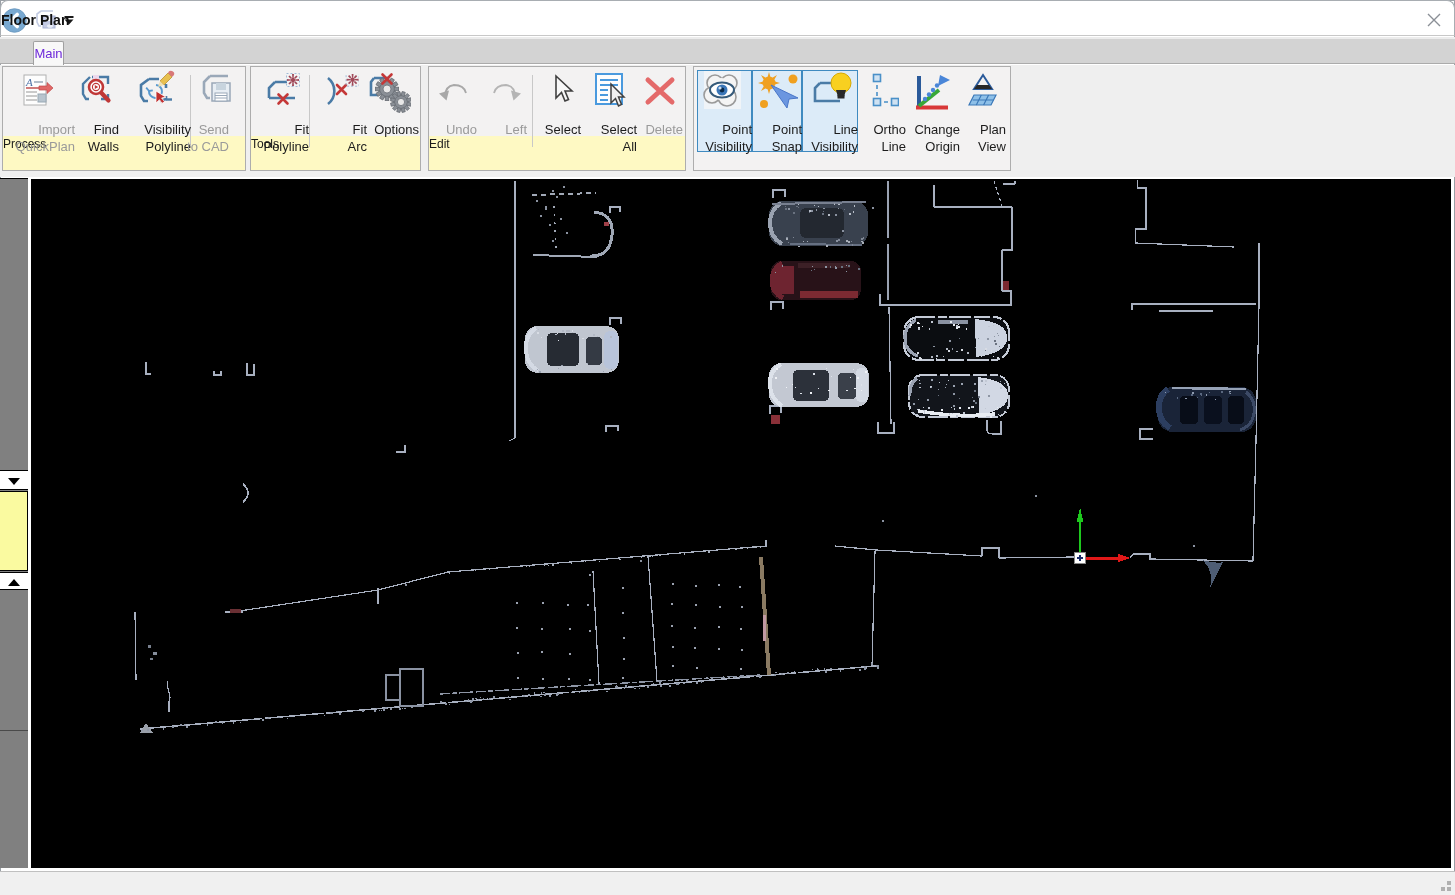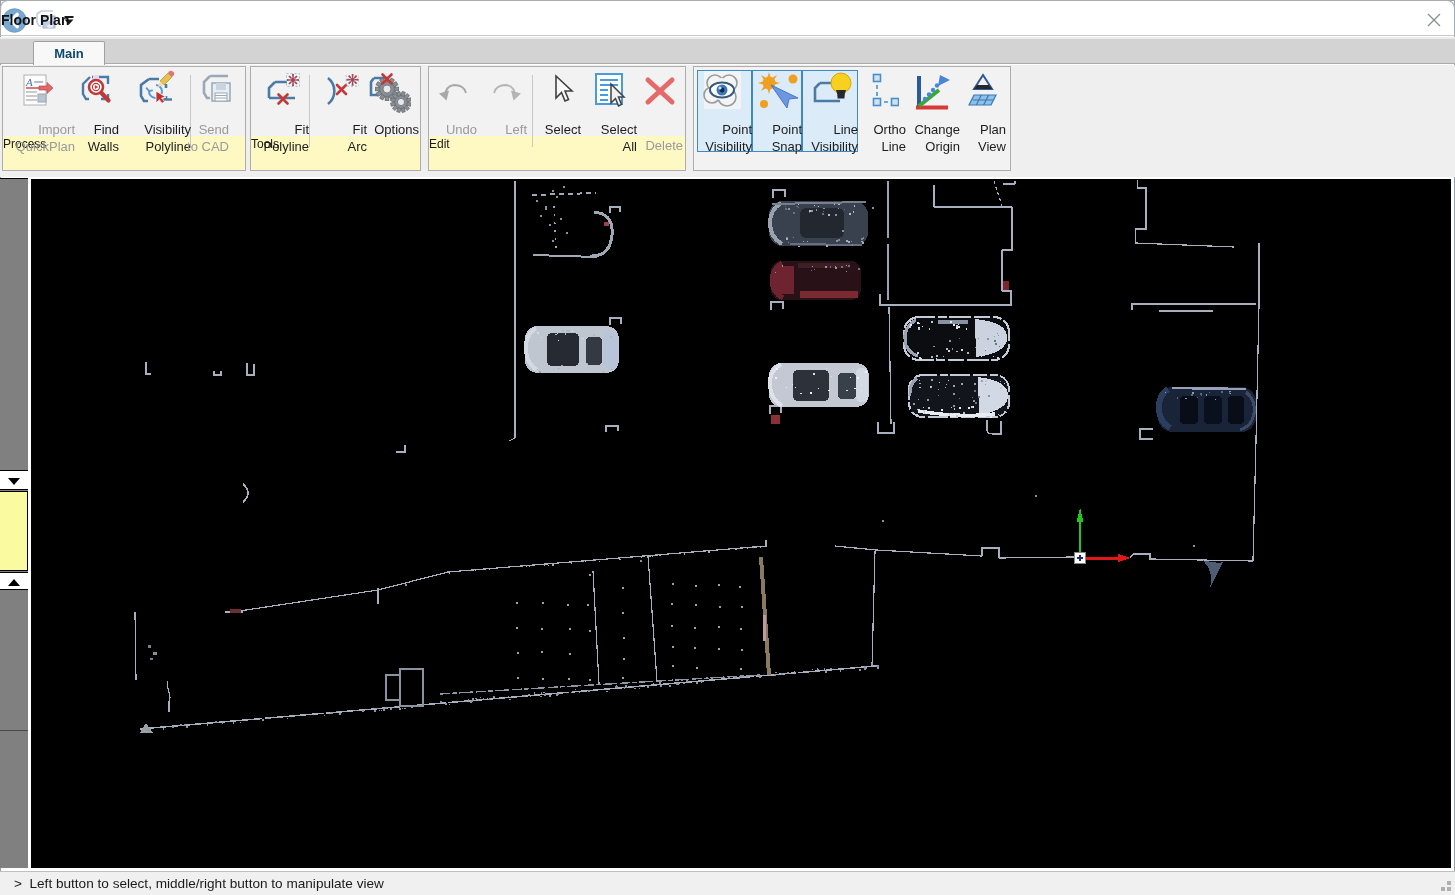--- a/index.html
+++ b/index.html
@@ -1,18 +1,18 @@
 <!DOCTYPE html>
 <html><head><meta charset="utf-8"><style>
 * { margin:0; padding:0; box-sizing:border-box; }
 body { width:1455px; height:895px; position:relative; font-family:"Liberation Sans",sans-serif; background:#ffffff; overflow:hidden; }
 .titlebar { position:absolute; left:0; top:0; width:1455px; height:36px; background:#ffffff; border-bottom:1px solid #c8c8c8; border-radius:8px 8px 0 0; border-top:1px solid #a8adb2; border-left:1px solid #a8adb2; border-right:1px solid #a8adb2; }
 .title { position:absolute; left:0; top:11px; width:1346px; text-align:left; font-size:14px; font-weight:bold; color:#111; }
 .tabstrip { position:absolute; left:0; top:37px; width:1455px; height:27px; background:#d3d3d3; border-top:2px solid #ececec; border-bottom:1px solid #ababab; }
-.tab { position:absolute; left:33px; top:2px; width:72px; height:25px; background:#f8f8f8; border:1px solid #a0a0a0; border-bottom:none; border-radius:2px 2px 0 0; text-align:center; font-size:13px; color:#0c4a6e; line-height:24px;font-weight:bold; }
+.tab { position:absolute; left:33px; top:2px; width:31px; height:25px; background:#f8f8f8; border:1px solid #a0a0a0; border-bottom:none; border-radius:2px 2px 0 0; text-align:center; font-size:13px; color:#6d28d9; line-height:24px; }
 .ribbon { position:absolute; left:0; top:65px; width:1455px; height:112px; background:#efefef; }
 .group { position:absolute; top:1px; height:105px; background:#f3f2f2; border:1px solid #adadad; }
 .grplabel { position:absolute; left:0; bottom:0; width:100%; height:34px; background:#fef9c3; text-align:left; font-size:12px; color:#1a1a1a; line-height:17px; }
 .lbl { position:absolute; text-align:right; font-size:13px; color:#1c1c1c; line-height:17px; white-space:pre; }
 .dis { color:#9a9a9a; }
 .sep { position:absolute; top:8px; height:72px; width:1px; background:#c8c8c8; }
 .tgl { position:absolute; top:3px; height:82px; background:#dcebf8; border:1px solid #3f8ac0; }
 .sidebar { position:absolute; left:0; top:178px; width:28px; height:690px; background:#808080; border-top:1px solid #000; }
 .sbtn { position:absolute; left:0; width:28px; background:#ffffff; border-top:1px solid #000; border-bottom:1px solid #000; text-align:center; }
 .statusbar { position:absolute; left:0; top:871px; width:1455px; height:24px; background:#f0f0f0; border-top:1px solid #c0c0c0; font-size:13.6px; }
@@ -69,21 +69,21 @@
     <div class="lbl" style="left:116px;top:54px;width:52px;">Options</div>
   </div>
   <div class="group" style="left:428px;width:258px;">
     <div class="grplabel">Edit</div>
     <div class="sep" style="left:103px;"></div>
     <div class="lbl dis" style="left:8px;top:54px;width:40px;">Undo</div>
     <div class="lbl dis" style="left:58px;top:54px;width:40px;">Left</div>
     <div class="lbl" style="left:108px;top:54px;width:44px;">Select</div>
     <div class="lbl" style="left:158px;top:54px;width:50px;">Select
 All</div>
-    <div class="lbl dis" style="left:210px;top:54px;width:44px;margin-top:16px;">Delete</div>
+    <div class="lbl dis" style="left:210px;top:54px;width:44px;">Delete</div>
   </div>
   <div class="group" style="left:693px;width:318px;">
     <div class="tgl" style="left:3px;width:55px;"></div>
     <div class="tgl" style="left:58px;width:50px;"></div>
     <div class="tgl" style="left:108px;width:56px;"></div>
     <div class="lbl" style="left:3px;top:54px;width:55px;">Point
 Visibility</div>
     <div class="lbl" style="left:58px;top:54px;width:50px;">Point
 Snap</div>
     <div class="lbl" style="left:108px;top:54px;width:56px;">Line
@@ -932,21 +932,20 @@
 <rect x="405.0" y="584.0" width="1.5" height="1.5" fill="#8a92a0"></rect>
 <rect x="836.0" y="240.0" width="1.5" height="1.5" fill="#8a92a0"></rect>
 <rect x="1035.0" y="495.0" width="1.5" height="1.5" fill="#8a92a0"></rect>
 <rect x="882.0" y="520.0" width="1.5" height="1.5" fill="#8a92a0"></rect>
 <rect x="545.0" y="208.0" width="1.5" height="1.5" fill="#8a92a0"></rect>
 <rect x="1193.0" y="545.0" width="1.5" height="1.5" fill="#8a92a0"></rect>
 <rect x="640.0" y="560.0" width="1.5" height="1.5" fill="#8a92a0"></rect>
 </svg>
 
 <div class="statusbar">
-<span style="position:absolute;left:14px;top:4px;color:#1a1a1a;">&gt;&nbsp; Left button to select, middle/right button to manipulate view</span>
 <svg style="position:absolute;right:2px;bottom:1px" width="14" height="13">
       <g fill="#b0b0b0">
         <rect x="8" y="0" width="4" height="4"></rect>
         <rect x="2" y="6" width="4" height="4"></rect>
         <rect x="8" y="6" width="4" height="4"></rect>
       </g>
     </svg>
 </div>
 
 </body></html>

